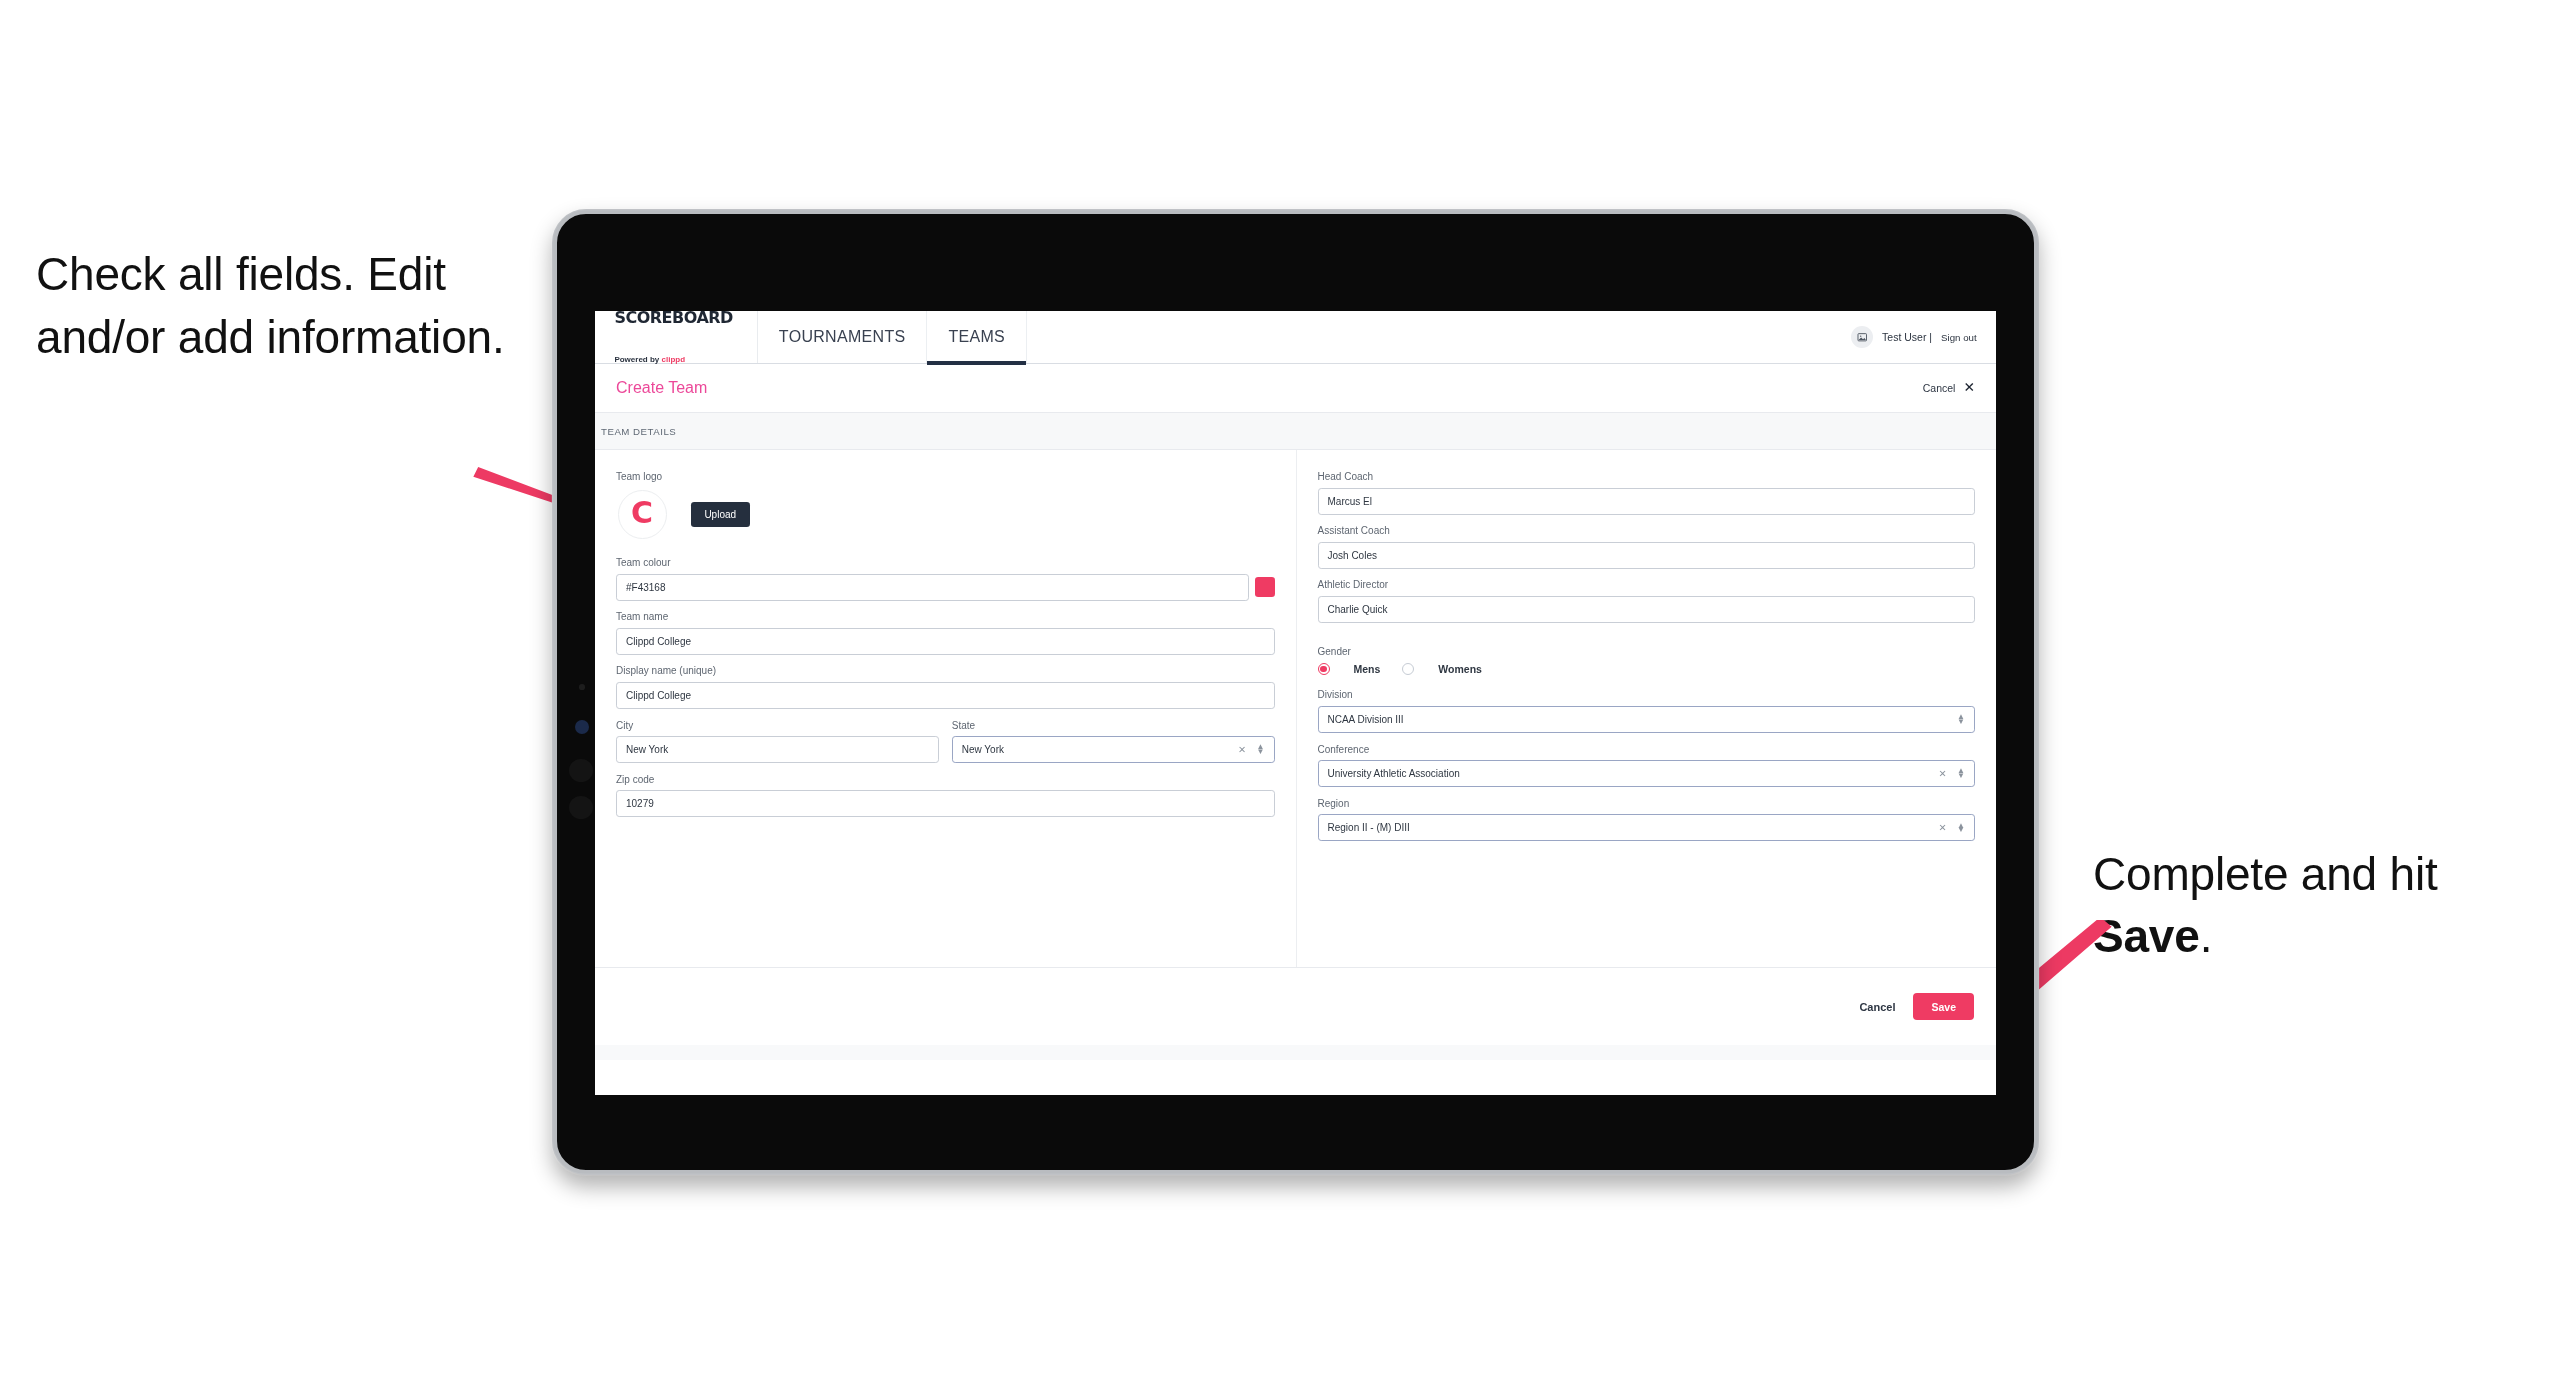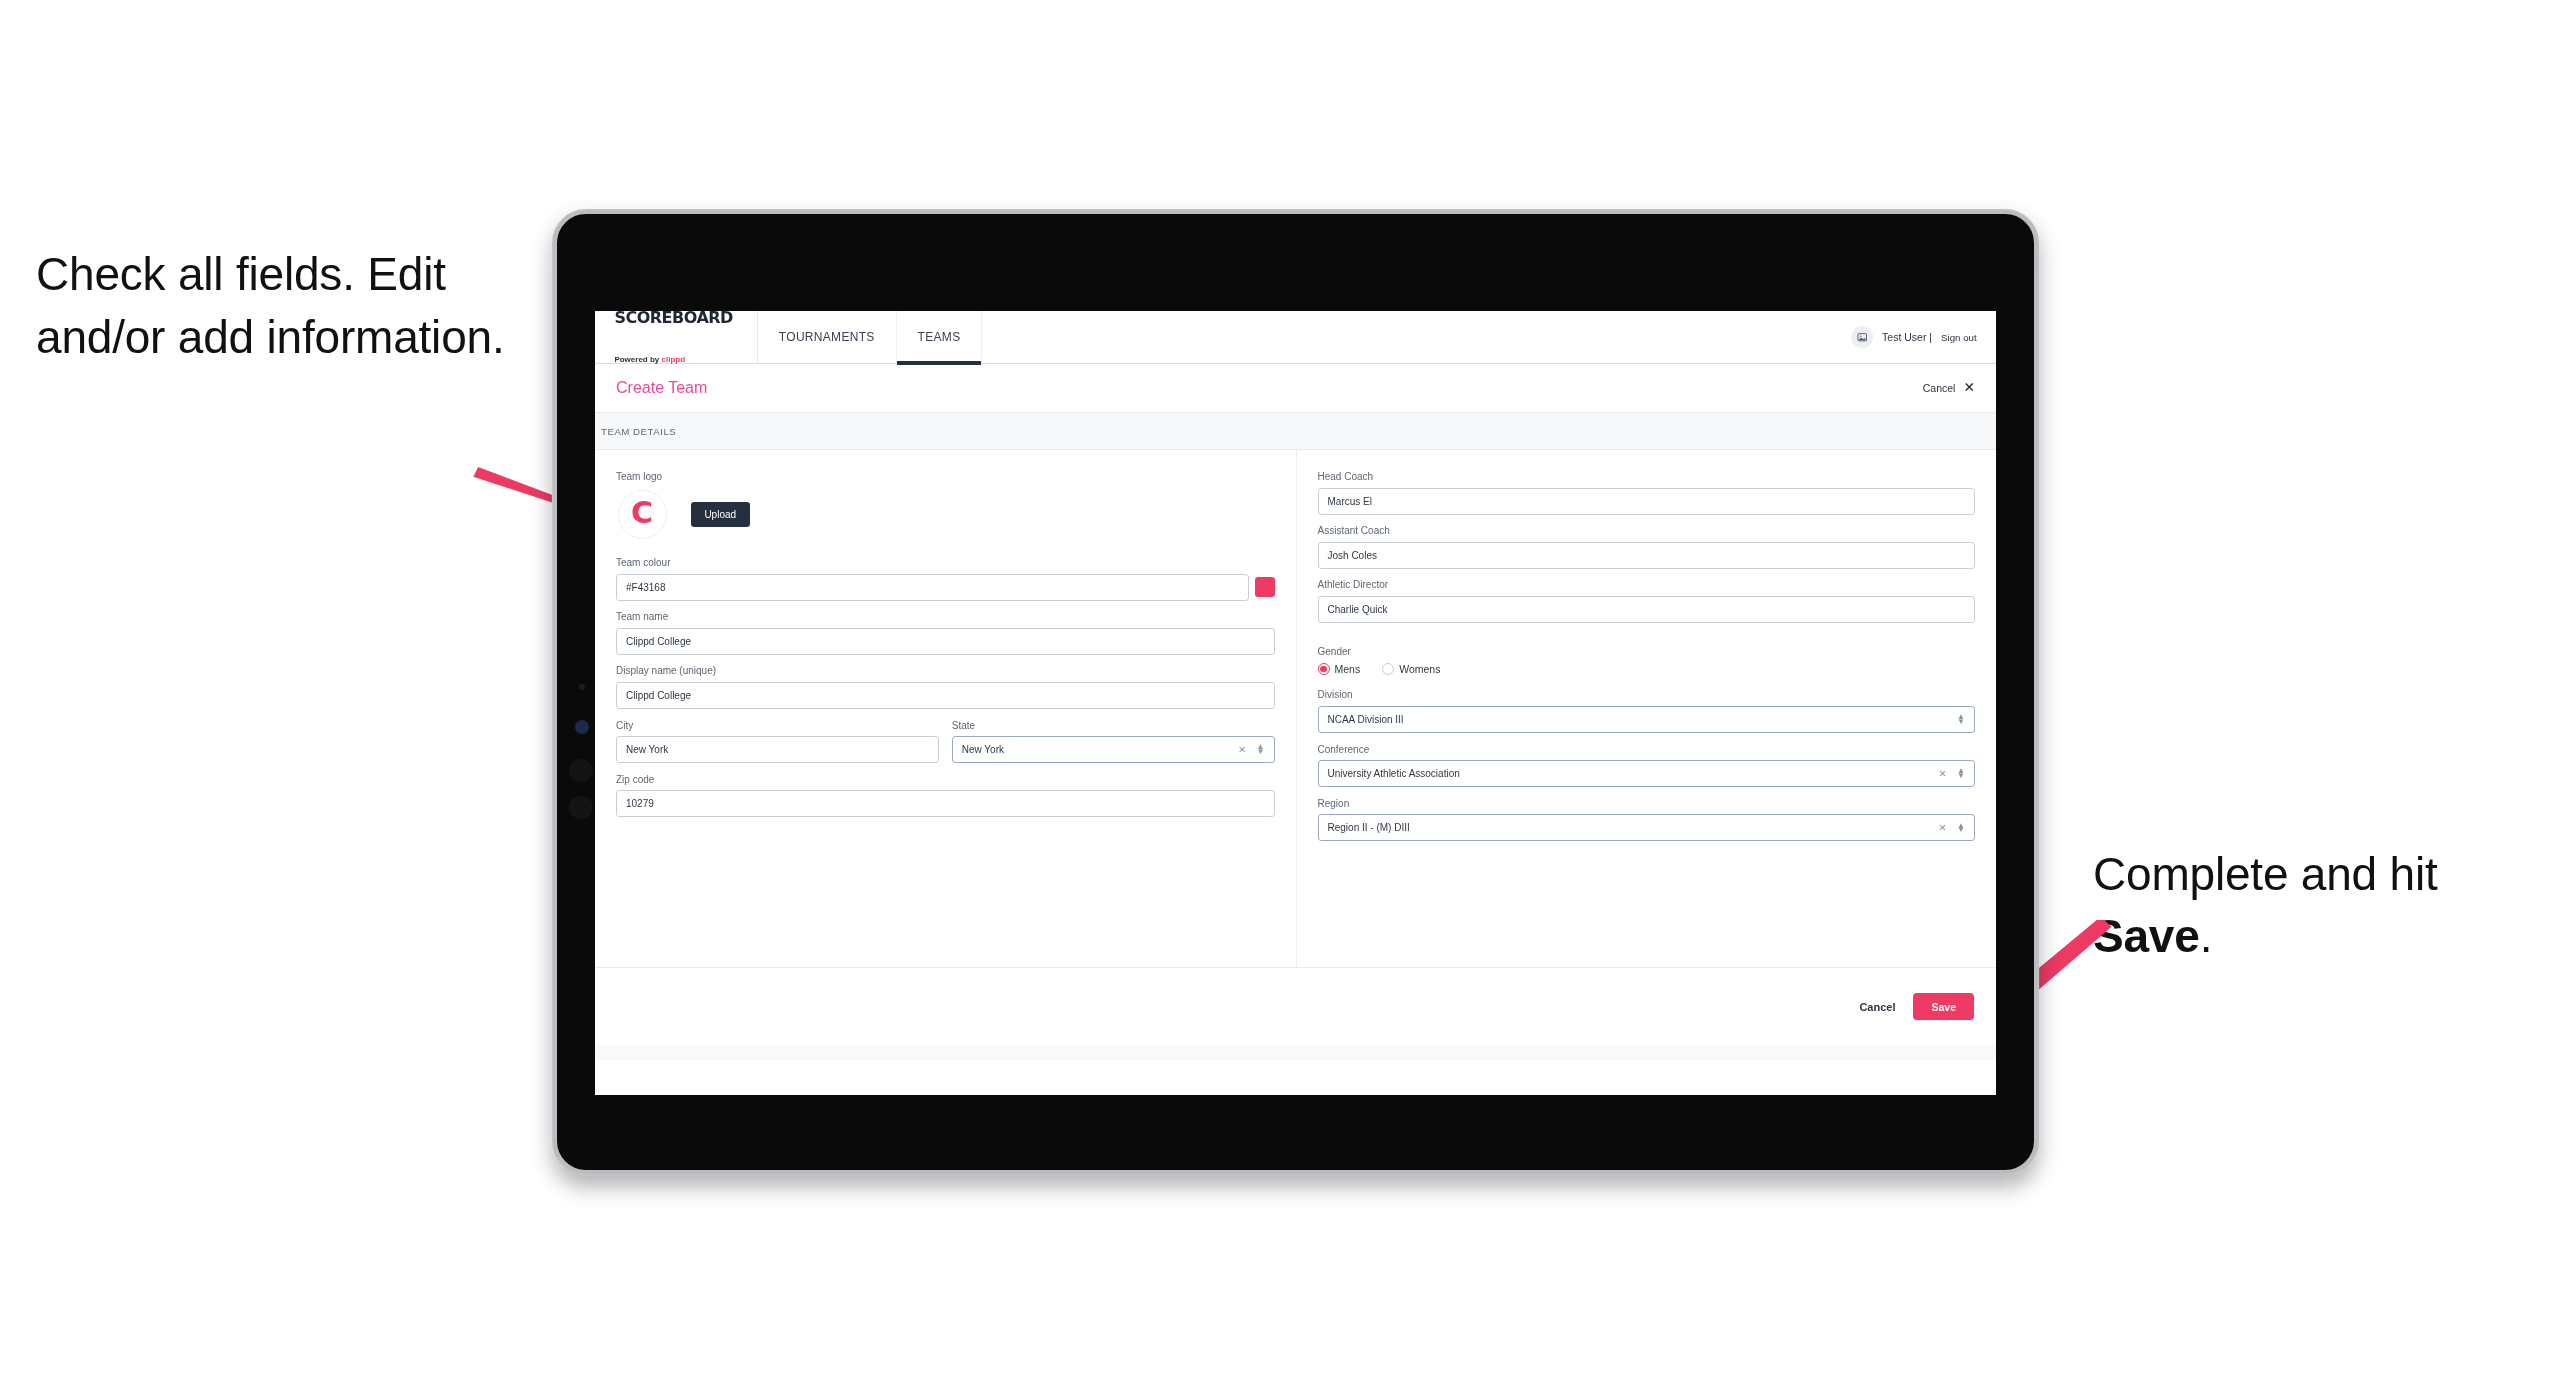--- a/index.html
+++ b/index.html
@@ -87,21 +87,21 @@
     font-weight: 600;
     margin-top: 2.4px;
     line-height: 1;
   }
   .brand-sub span { color: #ef3b63; font-weight: 700; }
 
   .navtabs { display: flex; align-items: stretch; }
   .navtab {
     display: flex; align-items: center;
     padding: 0 21px;
-    font-size: 12px;
+    font-size: 16px;
     letter-spacing: 0.3px;
     color: #394150;
     border-right: 0.8px solid #eceff2;
     position: relative;
     cursor: pointer;
     background: #fff;
   }
   .navtab.active::after {
     content: "";
     position: absolute; left: 0; right: 0; bottom: -1.6px;
@@ -213,21 +213,21 @@
   
   .two-up { display: flex; gap: 13px; }
   .two-up > .field { flex: 1; margin-bottom: 10.5px; }
 
   .sel-icons { margin-left: auto; display: flex; align-items: center; gap: 10.5px; color: #8b939d; }
   .sel-icons .clr { font-size: 9.7px; cursor: pointer; }
   .sel-icons .chev { display: flex; flex-direction: column; line-height: 0.55; font-size: 8px; }
 
   
   .radio-row { display: flex; align-items: center; gap: 22px; margin-top: 2.4px; }
-  .radio { display: flex; align-items: flex-start; gap: 5px; cursor: pointer; }
+  .radio { display: flex; align-items: flex-start; gap: 24px; cursor: pointer; font-weight: bold; }
   .radio .dotring {
     width: 12px; height: 12px; border-radius: 50%;
     border: 1.2px solid #c6ccd4; background: #fff;
     display: flex; align-items: center; justify-content: center;
   }
   .radio.on .dotring { border-color: #ef3b63; }
   .radio.on .dotring::after {
     content: ""; width: 6.5px; height: 6.5px;
     border-radius: 50%; background: #ef3b63;
   }

